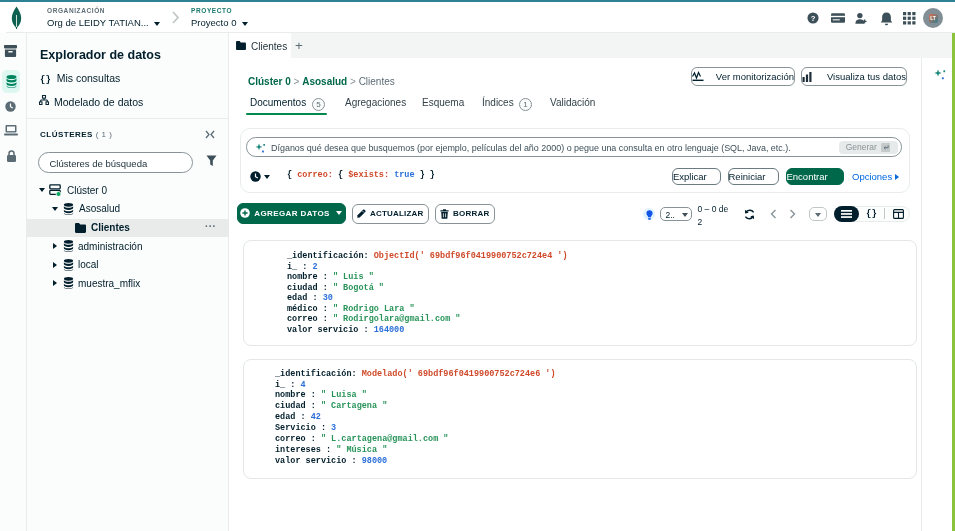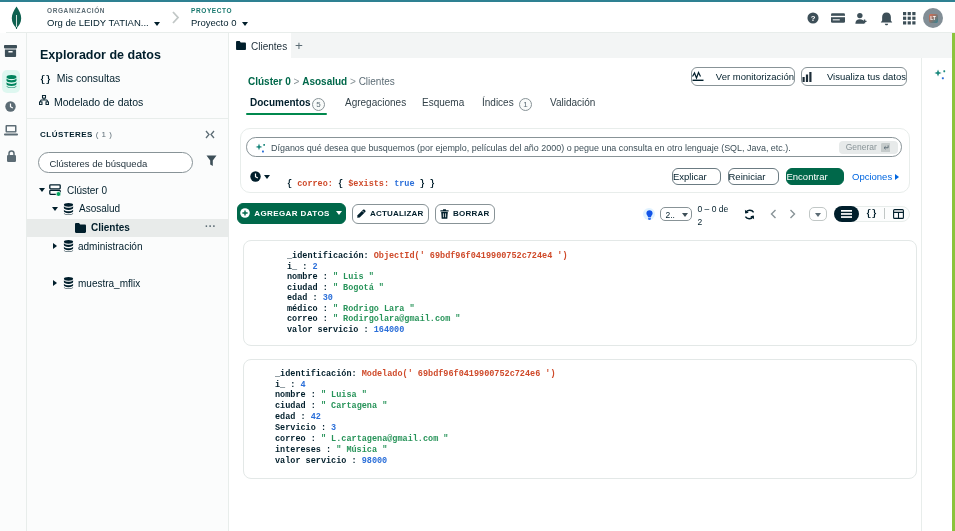--- a/index.html
+++ b/index.html
@@ -204,20 +204,32 @@
     <svg class="abs" style="left:36px; top:3px;" width="11" height="12" viewBox="0 0 11 13">
         <g fill="#001E2B">
           <ellipse cx="5.5" cy="2" rx="5" ry="2"></ellipse>
           <path d="M0.5 3.5 C1.5 4.6 3.3 5.2 5.5 5.2 C7.7 5.2 9.5 4.6 10.5 3.5 L10.5 5.5 C10.5 6.6 8.3 7.5 5.5 7.5 C2.7 7.5 0.5 6.6 0.5 5.5 Z"></path>
           <path d="M0.5 7.2 C1.5 8.3 3.3 8.9 5.5 8.9 C7.7 8.9 9.5 8.3 10.5 7.2 L10.5 9 C10.5 10.1 8.3 11 5.5 11 C2.7 11 0.5 10.1 0.5 9 Z"></path>
           <path d="M0.5 10.7 C1.5 11.8 3.3 12.4 5.5 12.4 C7.7 12.4 9.5 11.8 10.5 10.7 L10.5 11 C10.5 12.1 8.3 13 5.5 13 C2.7 13 0.5 12.1 0.5 11 Z"></path>
         </g>
       </svg>
     <span class="lbl" style="left:51px;">administración</span>
   </div>
+  <div class="trow" style="top:222.5px;">
+    <span class="caret-r abs" style="left:26px; top:6px;"></span>
+    <svg class="abs" style="left:36px; top:3px;" width="11" height="12" viewBox="0 0 11 13">
+        <g fill="#001E2B">
+          <ellipse cx="5.5" cy="2" rx="5" ry="2"></ellipse>
+          <path d="M0.5 3.5 C1.5 4.6 3.3 5.2 5.5 5.2 C7.7 5.2 9.5 4.6 10.5 3.5 L10.5 5.5 C10.5 6.6 8.3 7.5 5.5 7.5 C2.7 7.5 0.5 6.6 0.5 5.5 Z"></path>
+          <path d="M0.5 7.2 C1.5 8.3 3.3 8.9 5.5 8.9 C7.7 8.9 9.5 8.3 10.5 7.2 L10.5 9 C10.5 10.1 8.3 11 5.5 11 C2.7 11 0.5 10.1 0.5 9 Z"></path>
+          <path d="M0.5 10.7 C1.5 11.8 3.3 12.4 5.5 12.4 C7.7 12.4 9.5 11.8 10.5 10.7 L10.5 11 C10.5 12.1 8.3 13 5.5 13 C2.7 13 0.5 12.1 0.5 11 Z"></path>
+        </g>
+      </svg>
+    <span class="lbl" style="left:51px;">local</span>
+  </div>
   <div class="trow" style="top:241px;">
     <span class="caret-r abs" style="left:26px; top:6px;"></span>
     <svg class="abs" style="left:36px; top:3px;" width="11" height="12" viewBox="0 0 11 13">
         <g fill="#001E2B">
           <ellipse cx="5.5" cy="2" rx="5" ry="2"></ellipse>
           <path d="M0.5 3.5 C1.5 4.6 3.3 5.2 5.5 5.2 C7.7 5.2 9.5 4.6 10.5 3.5 L10.5 5.5 C10.5 6.6 8.3 7.5 5.5 7.5 C2.7 7.5 0.5 6.6 0.5 5.5 Z"></path>
           <path d="M0.5 7.2 C1.5 8.3 3.3 8.9 5.5 8.9 C7.7 8.9 9.5 8.3 10.5 7.2 L10.5 9 C10.5 10.1 8.3 11 5.5 11 C2.7 11 0.5 10.1 0.5 9 Z"></path>
           <path d="M0.5 10.7 C1.5 11.8 3.3 12.4 5.5 12.4 C7.7 12.4 9.5 11.8 10.5 10.7 L10.5 11 C10.5 12.1 8.3 13 5.5 13 C2.7 13 0.5 12.1 0.5 11 Z"></path>
         </g>
       </svg>
@@ -257,21 +269,21 @@
   <svg width="10" height="10" viewBox="0 0 10 10">
       <g fill="#1C2D38">
         <rect x="0.5" y="5" width="2.2" height="5"></rect>
         <rect x="3.9" y="2.5" width="2.2" height="7.5"></rect>
         <rect x="7.3" y="0" width="2.2" height="10"></rect>
       </g>
     </svg>
   <span>Visualiza tus datos</span>
 </div>
 
-<div class="tab-lbl" style="left:250px; font-weight:bold; color:#001E2B;">Documentos</div>
+<div class="tab-lbl" style="left:250px; font-weight:normal; color:#001E2B;">Documentos</div>
 <div class="badge" style="left:312px;">5</div>
 <div class="tab-lbl" style="left:345px;">Agregaciones</div>
 <div class="tab-lbl" style="left:422px;">Esquema</div>
 <div class="tab-lbl" style="left:482px;">Índices</div>
 <div class="badge" style="left:519px;">1</div>
 <div class="tab-lbl" style="left:550px;">Validación</div>
 <div class="abs" style="left:246px; top:112.5px; width:81px; height:2.5px; background:#00884D; border-radius:1px;"></div>
 
 <div class="abs" id="aibar">
   <svg class="abs" style="left:8px; top:4.5px;" width="11" height="11" viewBox="0 0 11 11">
@@ -286,21 +298,21 @@
         <path d="M7.5 2.5 L7.5 5 L3.5 5 M4.8 3.5 L3.2 5 L4.8 6.5" stroke="#5C6C75" stroke-width="1" fill="none"></path>
       </svg>
   </div>
 </div>
 
 <svg class="abs" style="left:250px; top:171px;" width="11" height="11" viewBox="0 0 11 11">
     <circle cx="5.5" cy="5.5" r="5.2" fill="#001E2B"></circle>
     <path d="M5.5 2.5 L5.5 5.7 L7.8 7" stroke="#fff" stroke-width="1.2" fill="none"></path>
   </svg>
 <span class="caret-d abs" style="left:264px; top:174.5px;"></span>
-<div class="abs mono" style="left:287px; top:179px; font-size:8.5px; font-weight:bold; white-space:pre;">{ <span class="qr">correo:</span> { <span class="qr">$exists:</span> <span class="qb">true</span> } }</div>
+<div class="abs mono" style="left:287px; top:170px; font-size:8.5px; font-weight:bold; white-space:pre;">{ <span class="qr">correo:</span> { <span class="qr">$exists:</span> <span class="qb">true</span> } }</div>
 <div class="btn-o" style="left:672px; top:167.5px; width:49px; height:17.5px; font-size:9.5px; border-color:#6B7B82;">Explicar</div>
 <div class="btn-o" style="left:727.5px; top:167.5px; width:51px; height:17.5px; font-size:9.5px; border-color:#6B7B82;">Reiniciar</div>
 <div class="btn-o" style="left:785.5px; top:167.5px; width:58px; height:17.5px; font-size:9.5px; background:#00684A; border-color:#00684A; color:#fff;">Encontrar</div>
 <div class="abs" style="left:852px; top:171px; font-size:9.5px; color:#0066E0;">Opciones <span style="display:inline-block; width:0; height:0; border-top:3.5px solid transparent; border-bottom:3.5px solid transparent; border-left:4.5px solid #0066E0;"></span></div>
 <div class="abs" style="left:240px; top:128px; width:670px; height:64.5px; border:1px solid #E8EDEB; border-radius:10px;"></div>
 
 <div class="tbtn" style="left:236.5px; top:202.5px; width:109px; height:21.5px; background:#00684A; border-color:#00684A; color:#fff; letter-spacing:0.4px;">
   <svg width="10" height="10" viewBox="0 0 10 10">
       <circle cx="5" cy="5" r="4.8" fill="#fff"></circle>
       <path d="M5 2.4 L5 7.6 M2.4 5 L7.6 5" stroke="#00684A" stroke-width="1.4"></path>

